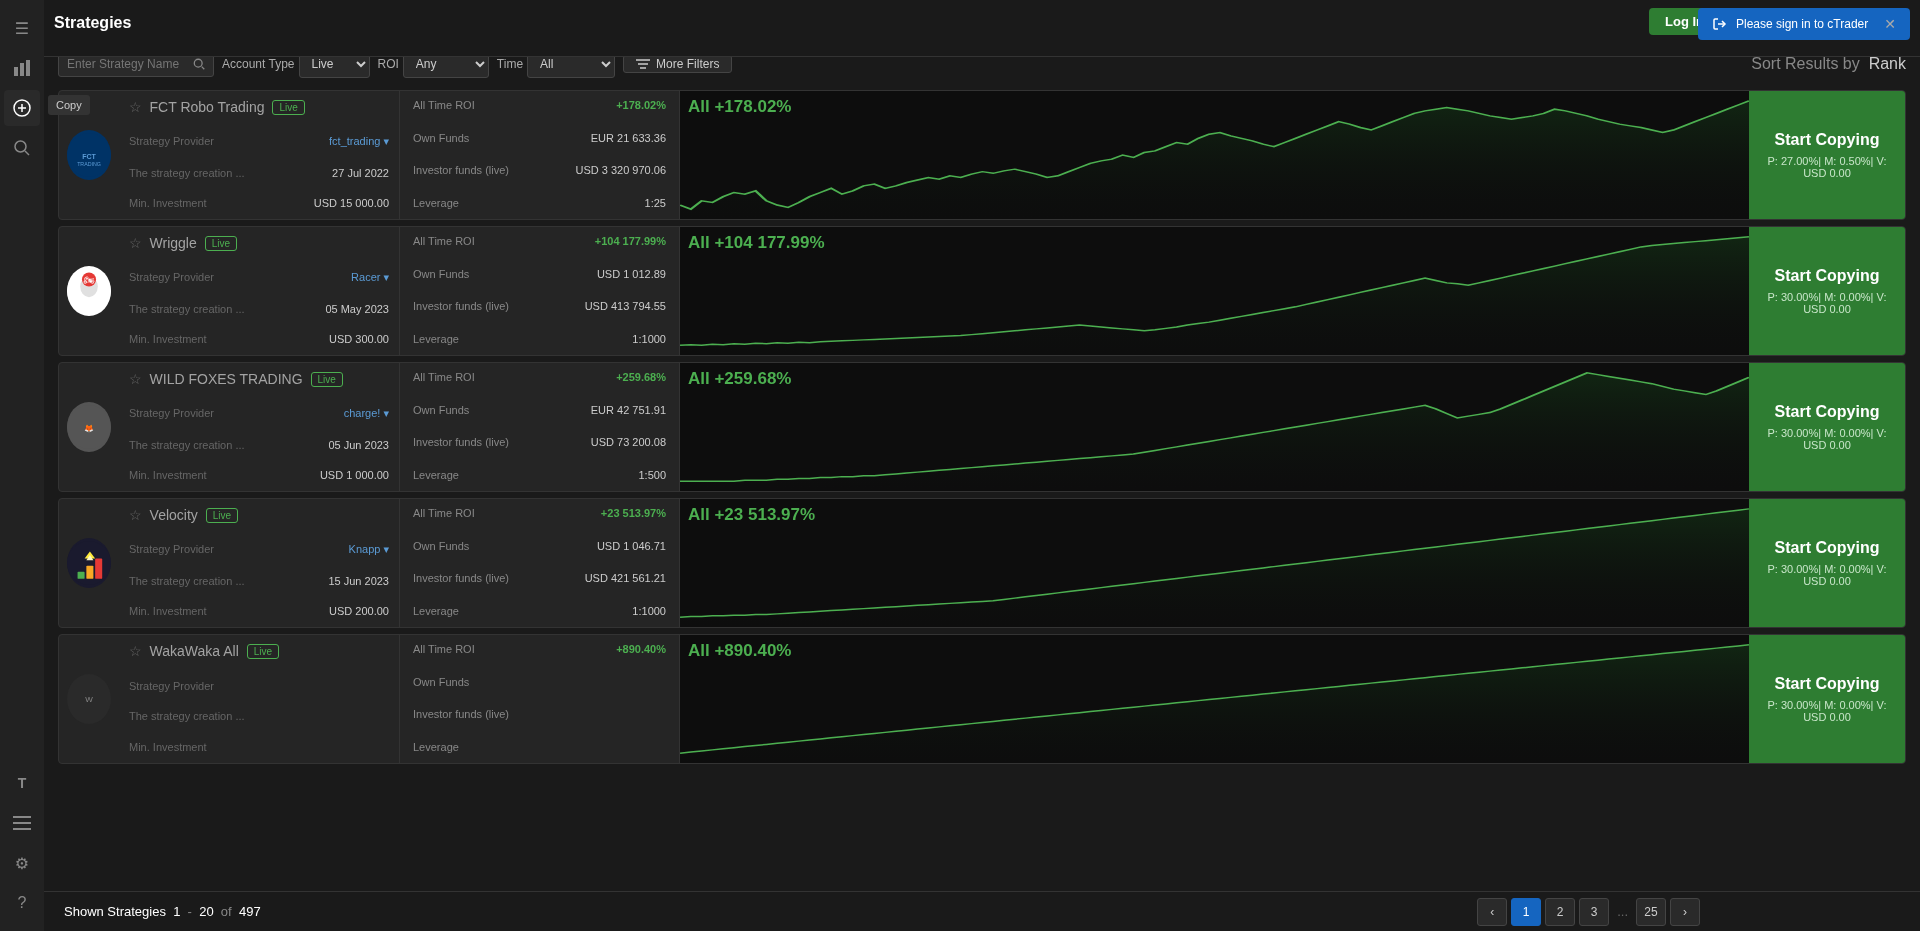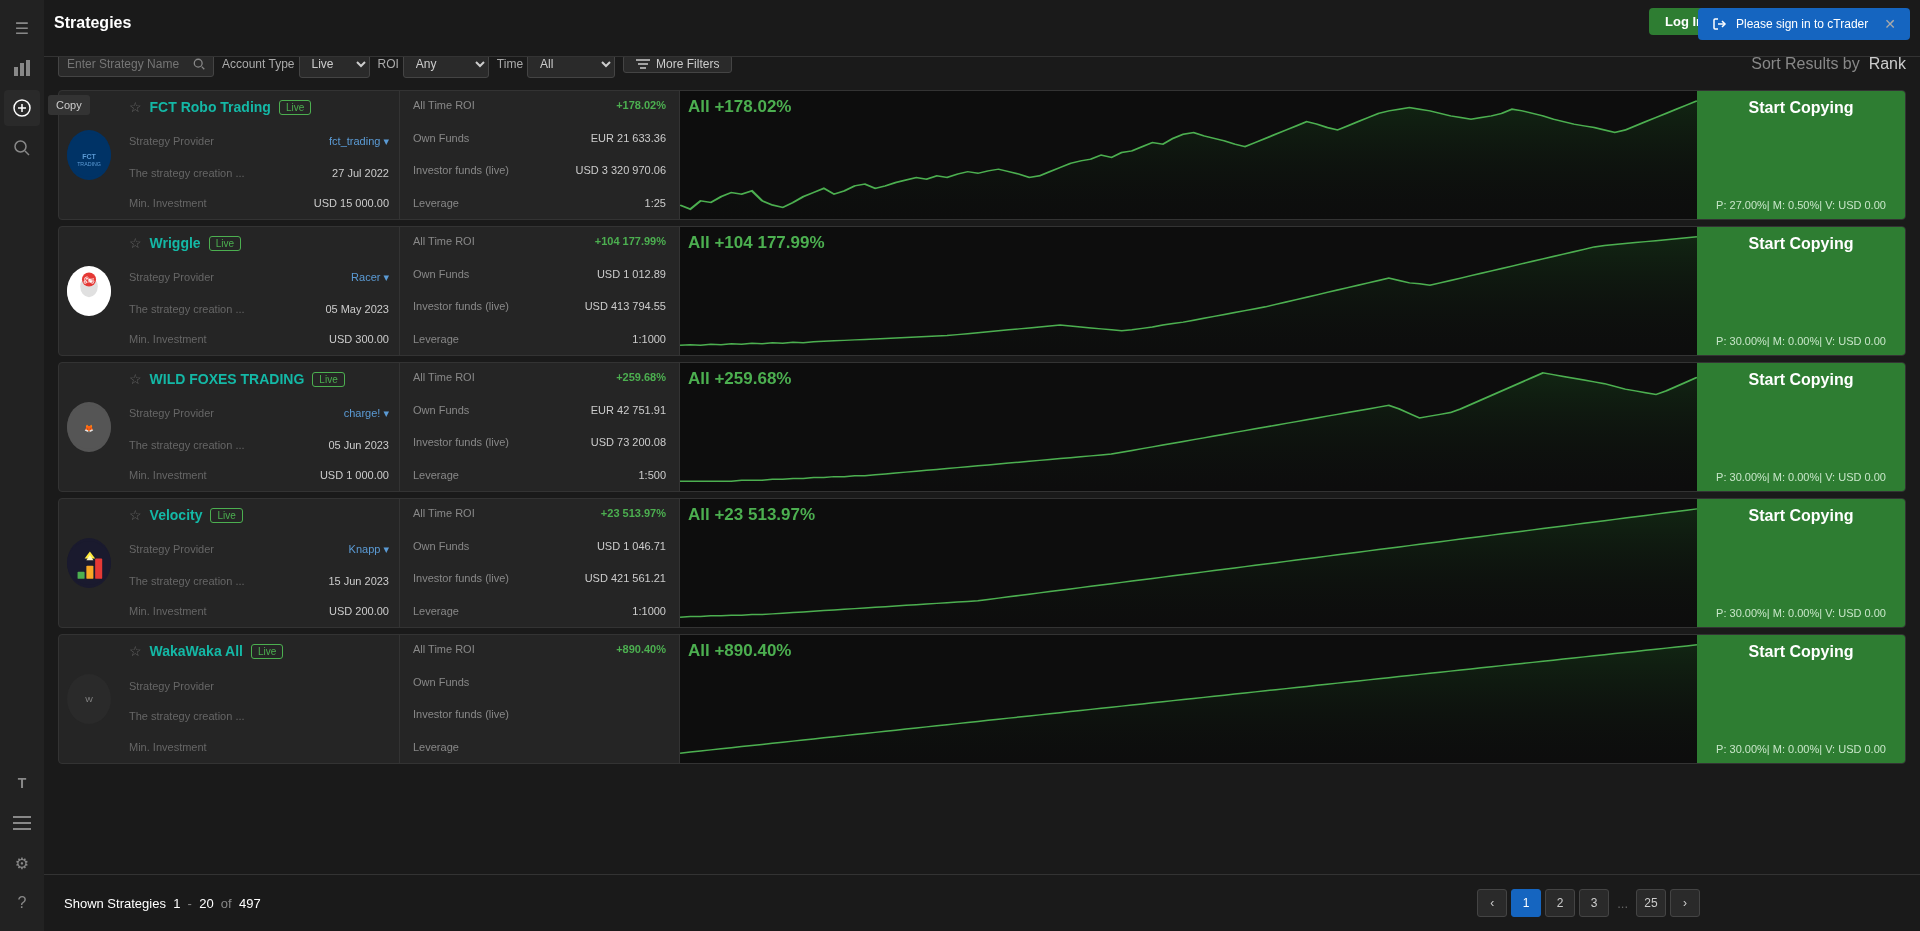--- a/index.html
+++ b/index.html
@@ -100,21 +100,21 @@
     }
 
     .card-info {
       width: 280px; flex-shrink: 0; padding: 8px 10px;
       display: flex; flex-direction: column; justify-content: space-between;
     }
     .card-title-row {
       display: flex; align-items: center; gap: 8px; margin-bottom: 4px;
     }
     .star-icon { color: #666; font-size: 14px; cursor: pointer; }
-    .strategy-name { font-size: 14px; font-weight: bold; color: #14b8a6; }
+    .strategy-name { font-size: 14px; font-weight: normal; color: #a3a3a3; }
     .live-badge {
       background: transparent; border: 1px solid #4caf50; color: #4caf50;
       padding: 1px 6px; border-radius: 3px; font-size: 10px;
     }
 
     .card-detail-row {
       display: flex; justify-content: space-between; color: #888;
       margin-bottom: 2px; font-size: 11px;
     }
     .card-detail-label { color: #666; }
@@ -137,34 +137,34 @@
     .card-chart {
       flex: 1; background: #0d0d0d; position: relative; overflow: hidden;
       border-left: 1px solid #333;
     }
     .chart-roi-label {
       position: absolute; top: 6px; left: 8px; color: #4caf50; font-size: 17px; font-weight: bold;
     }
 
     
     .start-copy-btn {
-      width: 208px; flex-shrink: 0; background: #2e7d32;
-      display: flex; flex-direction: column; align-items: center; justify-content: space-between;
+      width: 156px; flex-shrink: 0; background: #2e7d32;
+      display: flex; flex-direction: column; align-items: center; justify-content: center;
       cursor: pointer; color: #fff; padding: 8px;
     }
     .start-copy-title {
       font-size: 16px; font-weight: bold; margin-bottom: 6px;
     }
     .start-copy-params { font-size: 11px; color: #c8e6c9; text-align: center; }
 
     
     .pagination-bar {
       position: fixed; bottom: 0; left: 44px; right: 0;
       background: #1a1a1a; border-top: 1px solid #333;
-      height: 57px; display: flex; align-items: center; padding: 0 20px;
+      height: 40px; display: flex; align-items: center; padding: 0 20px;
       gap: 10px; font-size: 13px;
     }
     .pagination-label { color: #888; }
     .pagination-label span { color: #fff; }
     .pagination-controls { display: flex; align-items: center; gap: 4px; margin-left: auto; margin-right: 200px; }
     .page-btn {
       width: 30px; height: 28px; display: flex; align-items: center; justify-content: center;
       background: #2a2a2a; border: 1px solid #444; border-radius: 3px;
       color: #ccc; cursor: pointer; font-size: 12px;
     }

